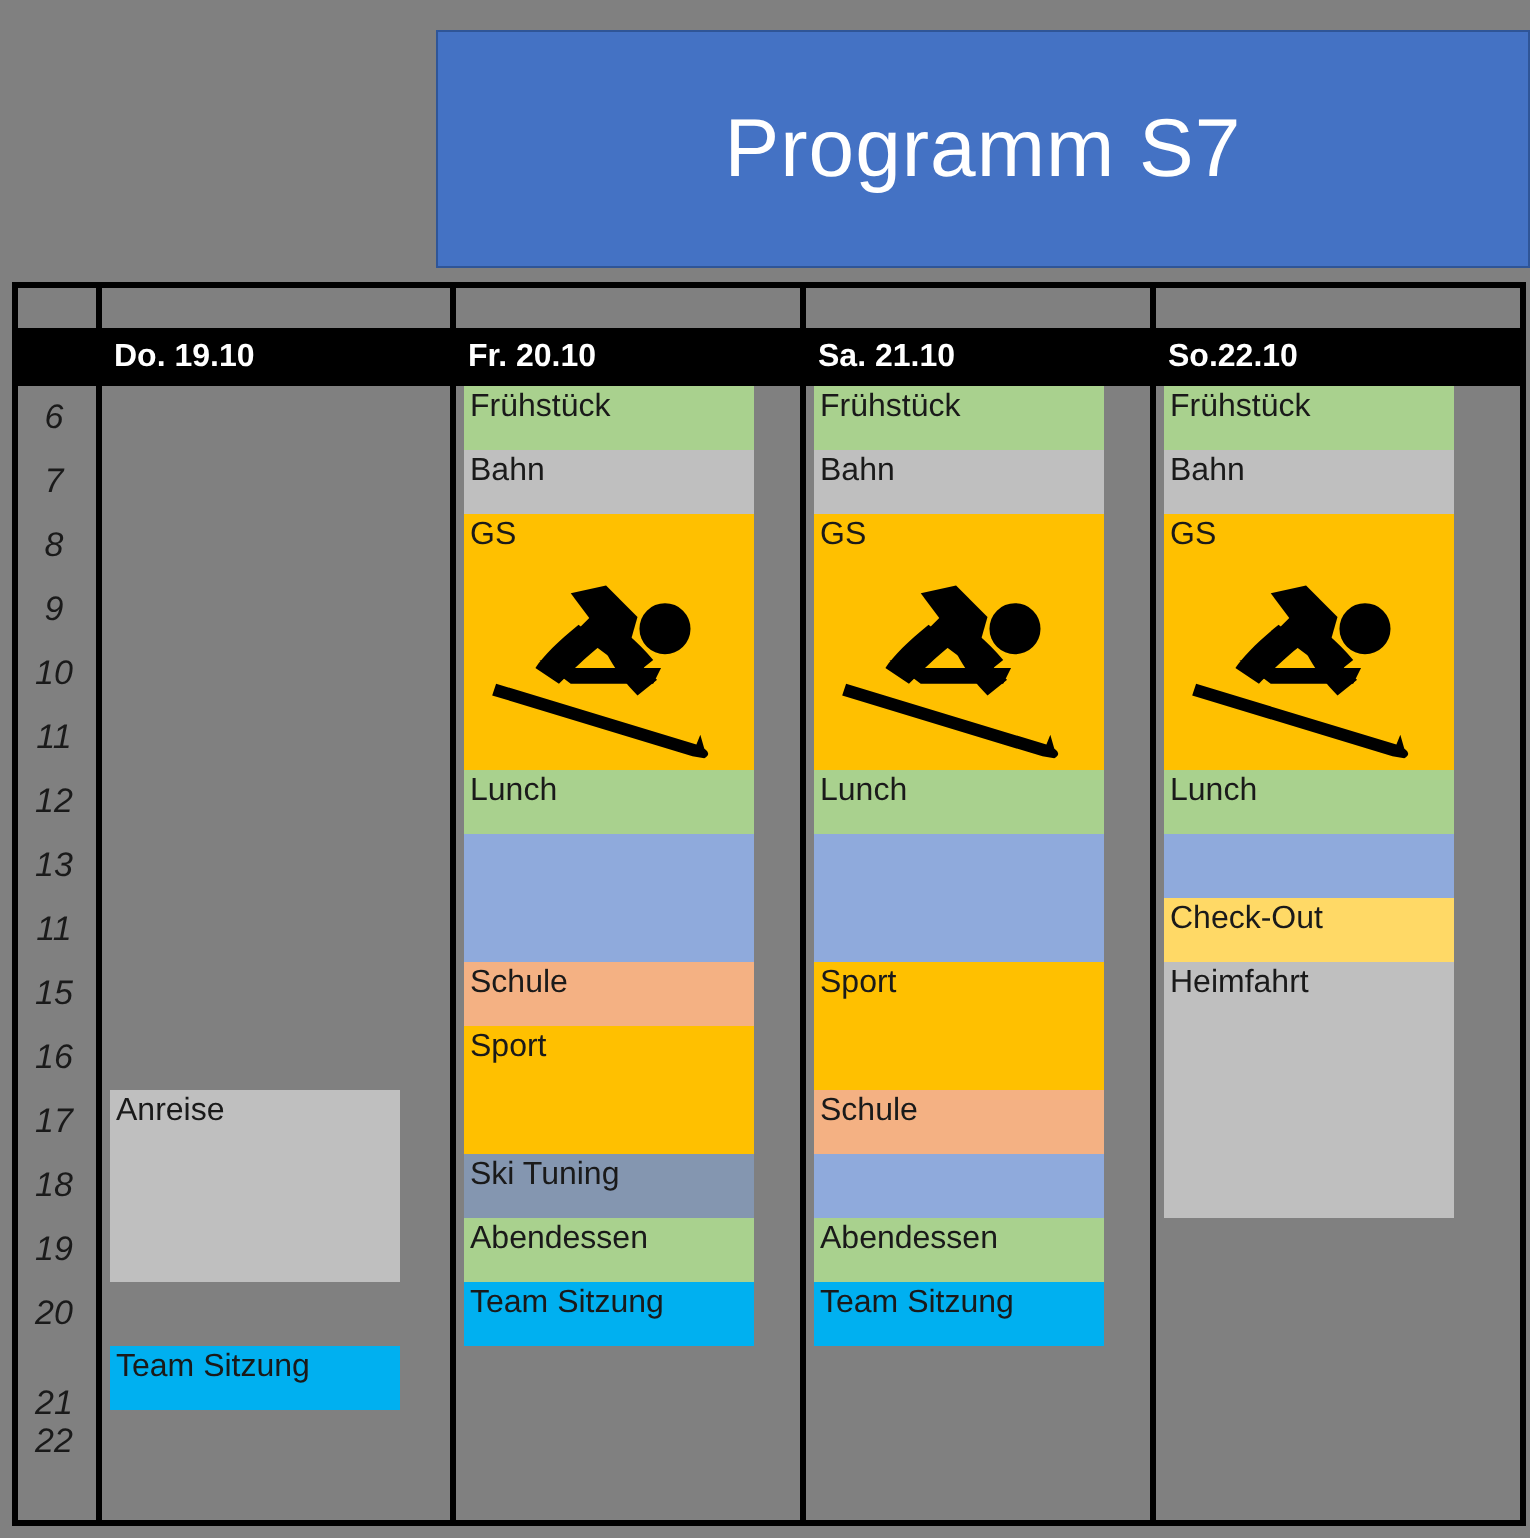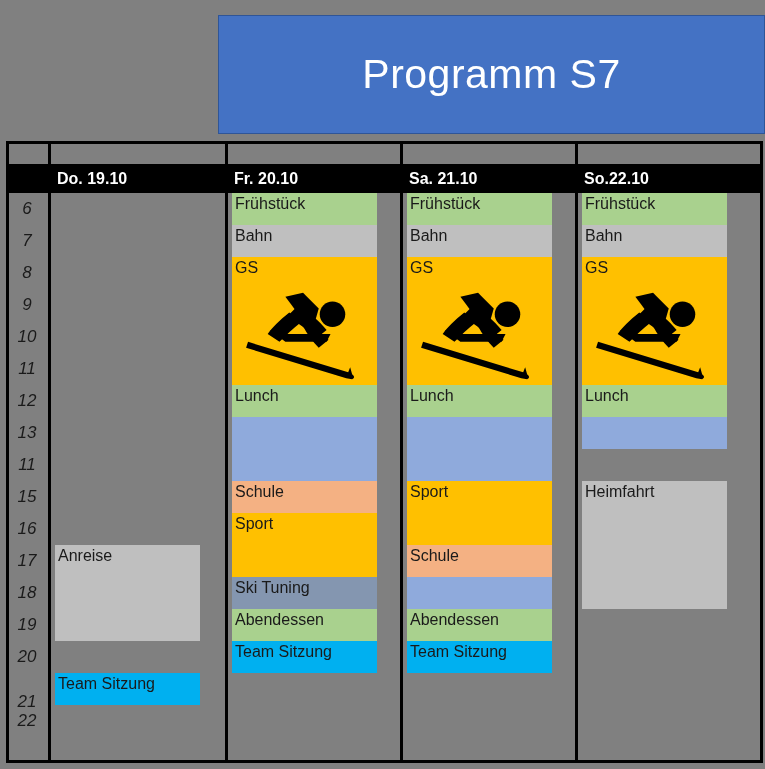--- a/index.html
+++ b/index.html
@@ -190,20 +190,21 @@
                     <path d="M40 18 L58 14 L74 30 L70 44 L52 34 Z"></path>
                     <path d="M52 28 C64 34 74 42 82 52 L72 60 C62 52 52 44 42 38 Z"></path>
                     <path d="M44 34 C34 42 26 50 22 56 L34 64 C40 58 48 50 56 44 Z"></path>
                     <path d="M70 44 C74 52 78 58 84 62 L74 70 C68 64 62 56 58 48 Z"></path>
                     <path d="M24 52 L40 64 L82 64 L86 56 L40 56 Z"></path>
                     <path d="M2 64 L104 95 L106 90 L108 97 Q112 100 108 102 L102 101 L0 70 Z"></path>
                   </g>
                 </svg></span></div>
             <div class="evt" style="top: 192px; height: 32px; width: 145px; background: rgb(169, 209, 142);"><span>Lunch</span></div>
             <div class="evt" style="top: 224px; height: 32px; width: 145px; background: rgb(143, 170, 220);"></div>
+            <div class="evt" style="top: 256px; height: 32px; width: 145px; background: rgb(255, 217, 102);"><span>Check-Out</span></div>
             <div class="evt" style="top: 288px; height: 128px; width: 145px; background: rgb(191, 191, 191);"><span>Heimfahrt</span></div>
           </div>
         </div>
     </div>
     <div id="vrules">
         <div class="vrule" style="left: 0px;"></div>
         <div class="vrule" style="left: 42px;"></div>
         <div class="vrule" style="left: 219px;"></div>
         <div class="vrule" style="left: 394px;"></div>
         <div class="vrule" style="left: 569px;"></div>

